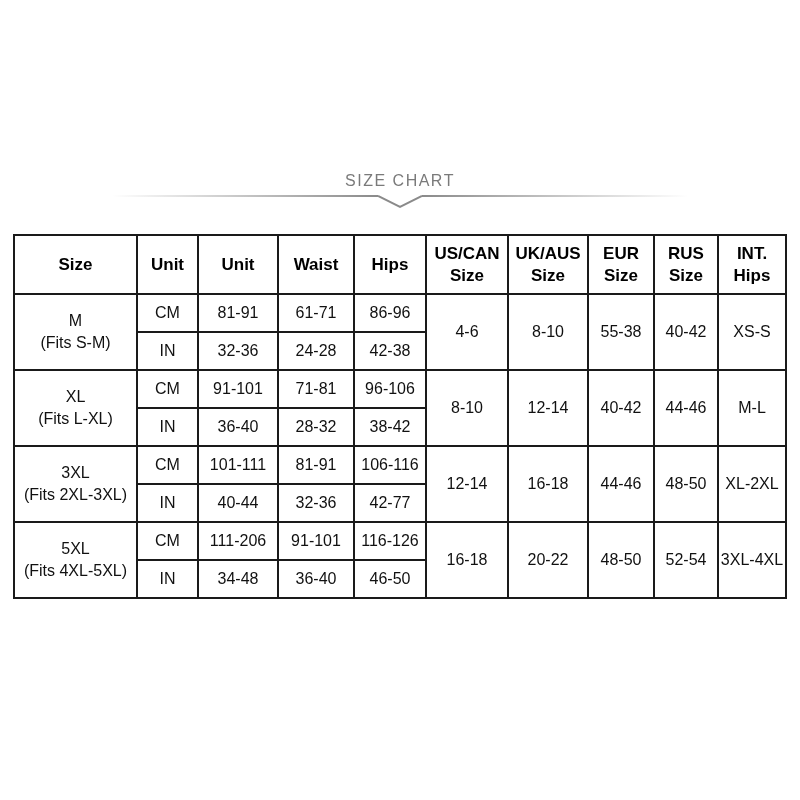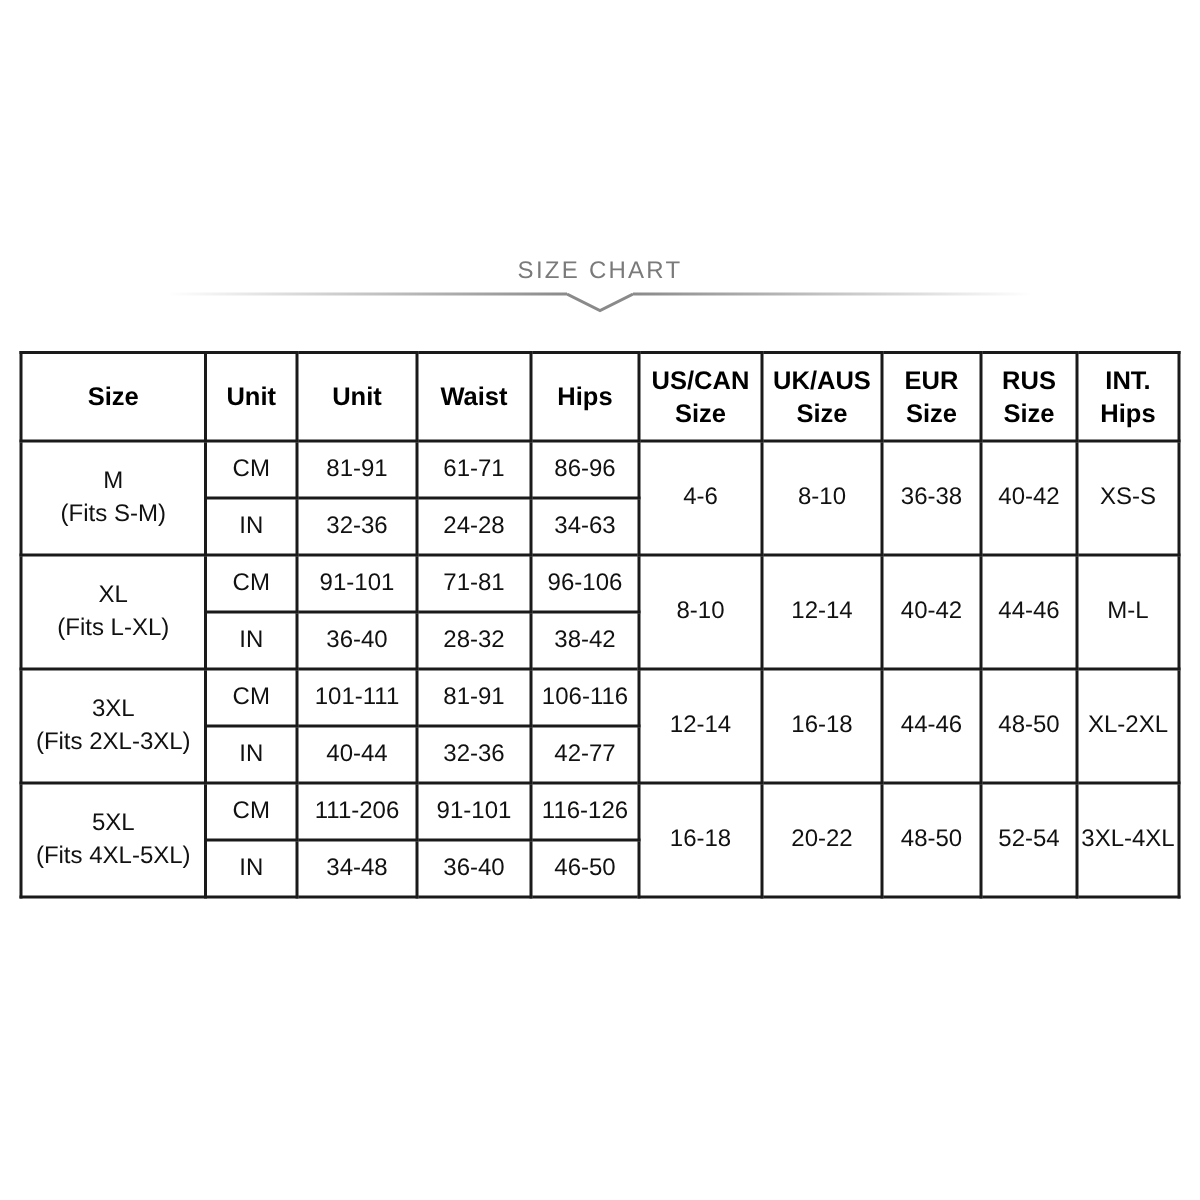--- a/index.html
+++ b/index.html
@@ -82,29 +82,29 @@
         <td rowspan="2" class="size-cell">
           <span class="line">M</span>
           <span class="line">(Fits S-M)</span>
         </td>
         <td>CM</td>
         <td>81-91</td>
         <td>61-71</td>
         <td>86-96</td>
         <td rowspan="2">4-6</td>
         <td rowspan="2">8-10</td>
-        <td rowspan="2">36-38</td>
+        <td rowspan="2">55-38</td>
         <td rowspan="2">40-42</td>
         <td rowspan="2">XS-S</td>
       </tr>
       <tr>
         <td>IN</td>
         <td>32-36</td>
         <td>24-28</td>
-        <td>34-63</td>
+        <td>42-38</td>
       </tr>
 
       <tr>
         <td rowspan="2" class="size-cell">
           <span class="line">XL</span>
           <span class="line">(Fits L-XL)</span>
         </td>
         <td>CM</td>
         <td>91-101</td>
         <td>71-81</td>

